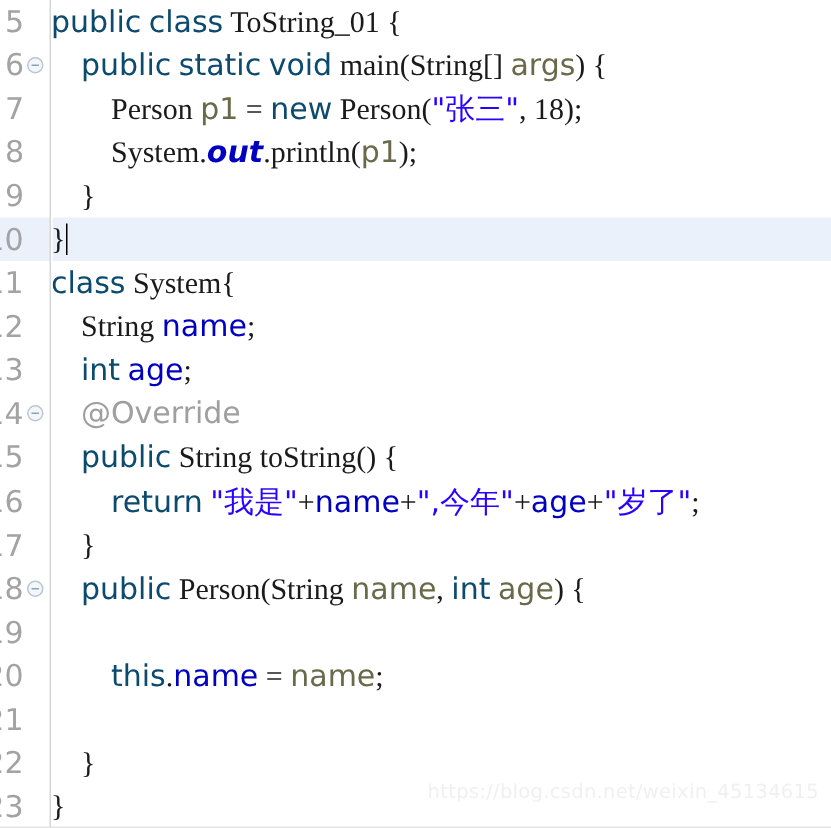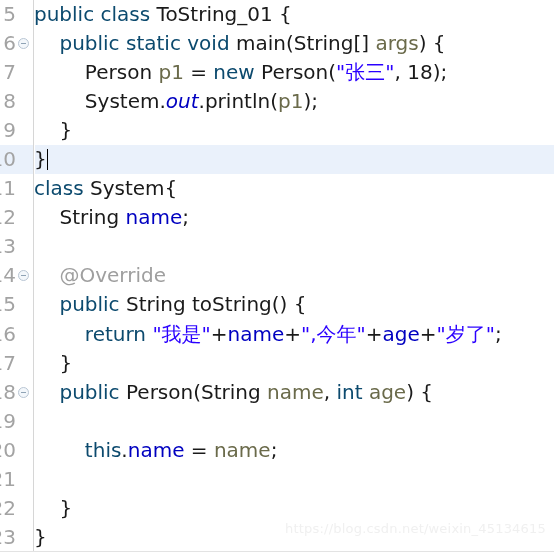--- a/index.html
+++ b/index.html
@@ -84,25 +84,25 @@
     width: 1px;
     background: #ffffff;
   }
   .txt {
     position: absolute;
     left: 34px;
     top: 0;
   }
   .kw   { color: #0c4a6e; font-weight: normal; }
   .fld  { color: #0000c0; }
-  .sfld { color: #0000c0; font-weight: normal; font-style: italic; }
+  .sfld { color: #0000c0; font-weight: bold; font-style: italic; }
   .str  { color: #2a00ff; }
   .par  { color: #6a6a4a; margin-top: 40px; }
   .ann  { color: #9f9f9f; }
-  .pln  { color: #1a1a1a; }
+  .pln  { color: #1a1a1a; font-family: Liberation Serif, serif; }
   .caret {
     display: inline-block;
     width: 1px;
     height: 21px;
     background: #000;
     vertical-align: -4px;
     margin-left: 0px;
   }
   .watermark {
     position: absolute;
@@ -129,21 +129,21 @@
 <div id="editor">
   <div class="code-area" id="code-area">
       <div class="line"><div class="gutter"><span class="gutter-inner">5</span></div><div class="txt"><span class="pln"></span><span class="kw">public</span><span class="pln"> </span><span class="kw">class</span><span class="pln"> ToString_01 {</span></div></div>
       <div class="line"><div class="gutter"><span class="gutter-inner">6</span></div><div class="fold"></div><div class="txt"><span class="pln">    </span><span class="kw">public</span><span class="pln"> </span><span class="kw">static</span><span class="pln"> </span><span class="kw">void</span><span class="pln"> main(String[] </span><span class="par">args</span><span class="pln">) {</span></div></div>
       <div class="line"><div class="gutter"><span class="gutter-inner">7</span></div><div class="txt"><span class="pln">        Person </span><span class="par">p1</span><span class="pln"> = </span><span class="kw">new</span><span class="pln"> Person(</span><span class="str">"张三"</span><span class="pln">, 18);</span></div></div>
       <div class="line"><div class="gutter"><span class="gutter-inner">8</span></div><div class="txt"><span class="pln">        System.</span><span class="sfld">out</span><span class="pln">.println(</span><span class="par">p1</span><span class="pln">);</span></div></div>
       <div class="line"><div class="gutter"><span class="gutter-inner">9</span></div><div class="txt"><span class="pln">    }</span></div></div>
       <div class="line current"><div class="gutter"><span class="gutter-inner">10</span></div><div class="txt"><span class="pln">}</span><span class="caret"></span></div></div>
       <div class="line"><div class="gutter"><span class="gutter-inner">11</span></div><div class="txt"><span class="kw">class</span><span class="pln"> System{</span></div></div>
       <div class="line"><div class="gutter"><span class="gutter-inner">12</span></div><div class="txt"><span class="pln">    String </span><span class="fld">name</span><span class="pln">;</span></div></div>
-      <div class="line"><div class="gutter"><span class="gutter-inner">13</span></div></div>
+      <div class="line"><div class="gutter"><span class="gutter-inner">13</span></div><div class="txt"><span class="pln">    </span><span class="kw">int</span><span class="pln"> </span><span class="fld">age</span><span class="pln">;</span></div></div>
       <div class="line"><div class="gutter"><span class="gutter-inner">14</span></div><div class="fold"></div><div class="txt"><span class="pln">    </span><span class="ann">@Override</span></div></div>
       <div class="line"><div class="gutter"><span class="gutter-inner">15</span></div><div class="txt"><span class="pln">    </span><span class="kw">public</span><span class="pln"> String toString() {</span></div></div>
       <div class="line"><div class="gutter"><span class="gutter-inner">16</span></div><div class="txt"><span class="pln">        </span><span class="kw">return</span><span class="pln"> </span><span class="str">"我是"</span><span class="pln">+</span><span class="fld">name</span><span class="pln">+</span><span class="str">",今年"</span><span class="pln">+</span><span class="fld">age</span><span class="pln">+</span><span class="str">"岁了"</span><span class="pln">;</span></div></div>
       <div class="line"><div class="gutter"><span class="gutter-inner">17</span></div><div class="txt"><span class="pln">    }</span></div></div>
       <div class="line"><div class="gutter"><span class="gutter-inner">18</span></div><div class="fold"></div><div class="txt"><span class="pln">    </span><span class="kw">public</span><span class="pln"> Person(String </span><span class="par">name</span><span class="pln">, </span><span class="kw">int</span><span class="pln"> </span><span class="par">age</span><span class="pln">) {</span></div></div>
       <div class="line"><div class="gutter"><span class="gutter-inner">19</span></div></div>
       <div class="line"><div class="gutter"><span class="gutter-inner">20</span></div><div class="txt"><span class="pln">        </span><span class="kw">this</span><span class="pln">.</span><span class="fld">name</span><span class="pln"> = </span><span class="par">name</span><span class="pln">;</span></div></div>
       <div class="line"><div class="gutter"><span class="gutter-inner">21</span></div></div>
       <div class="line"><div class="gutter"><span class="gutter-inner">22</span></div><div class="txt"><span class="pln">    }</span></div></div>
       <div class="line"><div class="gutter"><span class="gutter-inner">23</span></div><div class="txt"><span class="pln">}</span></div></div>

